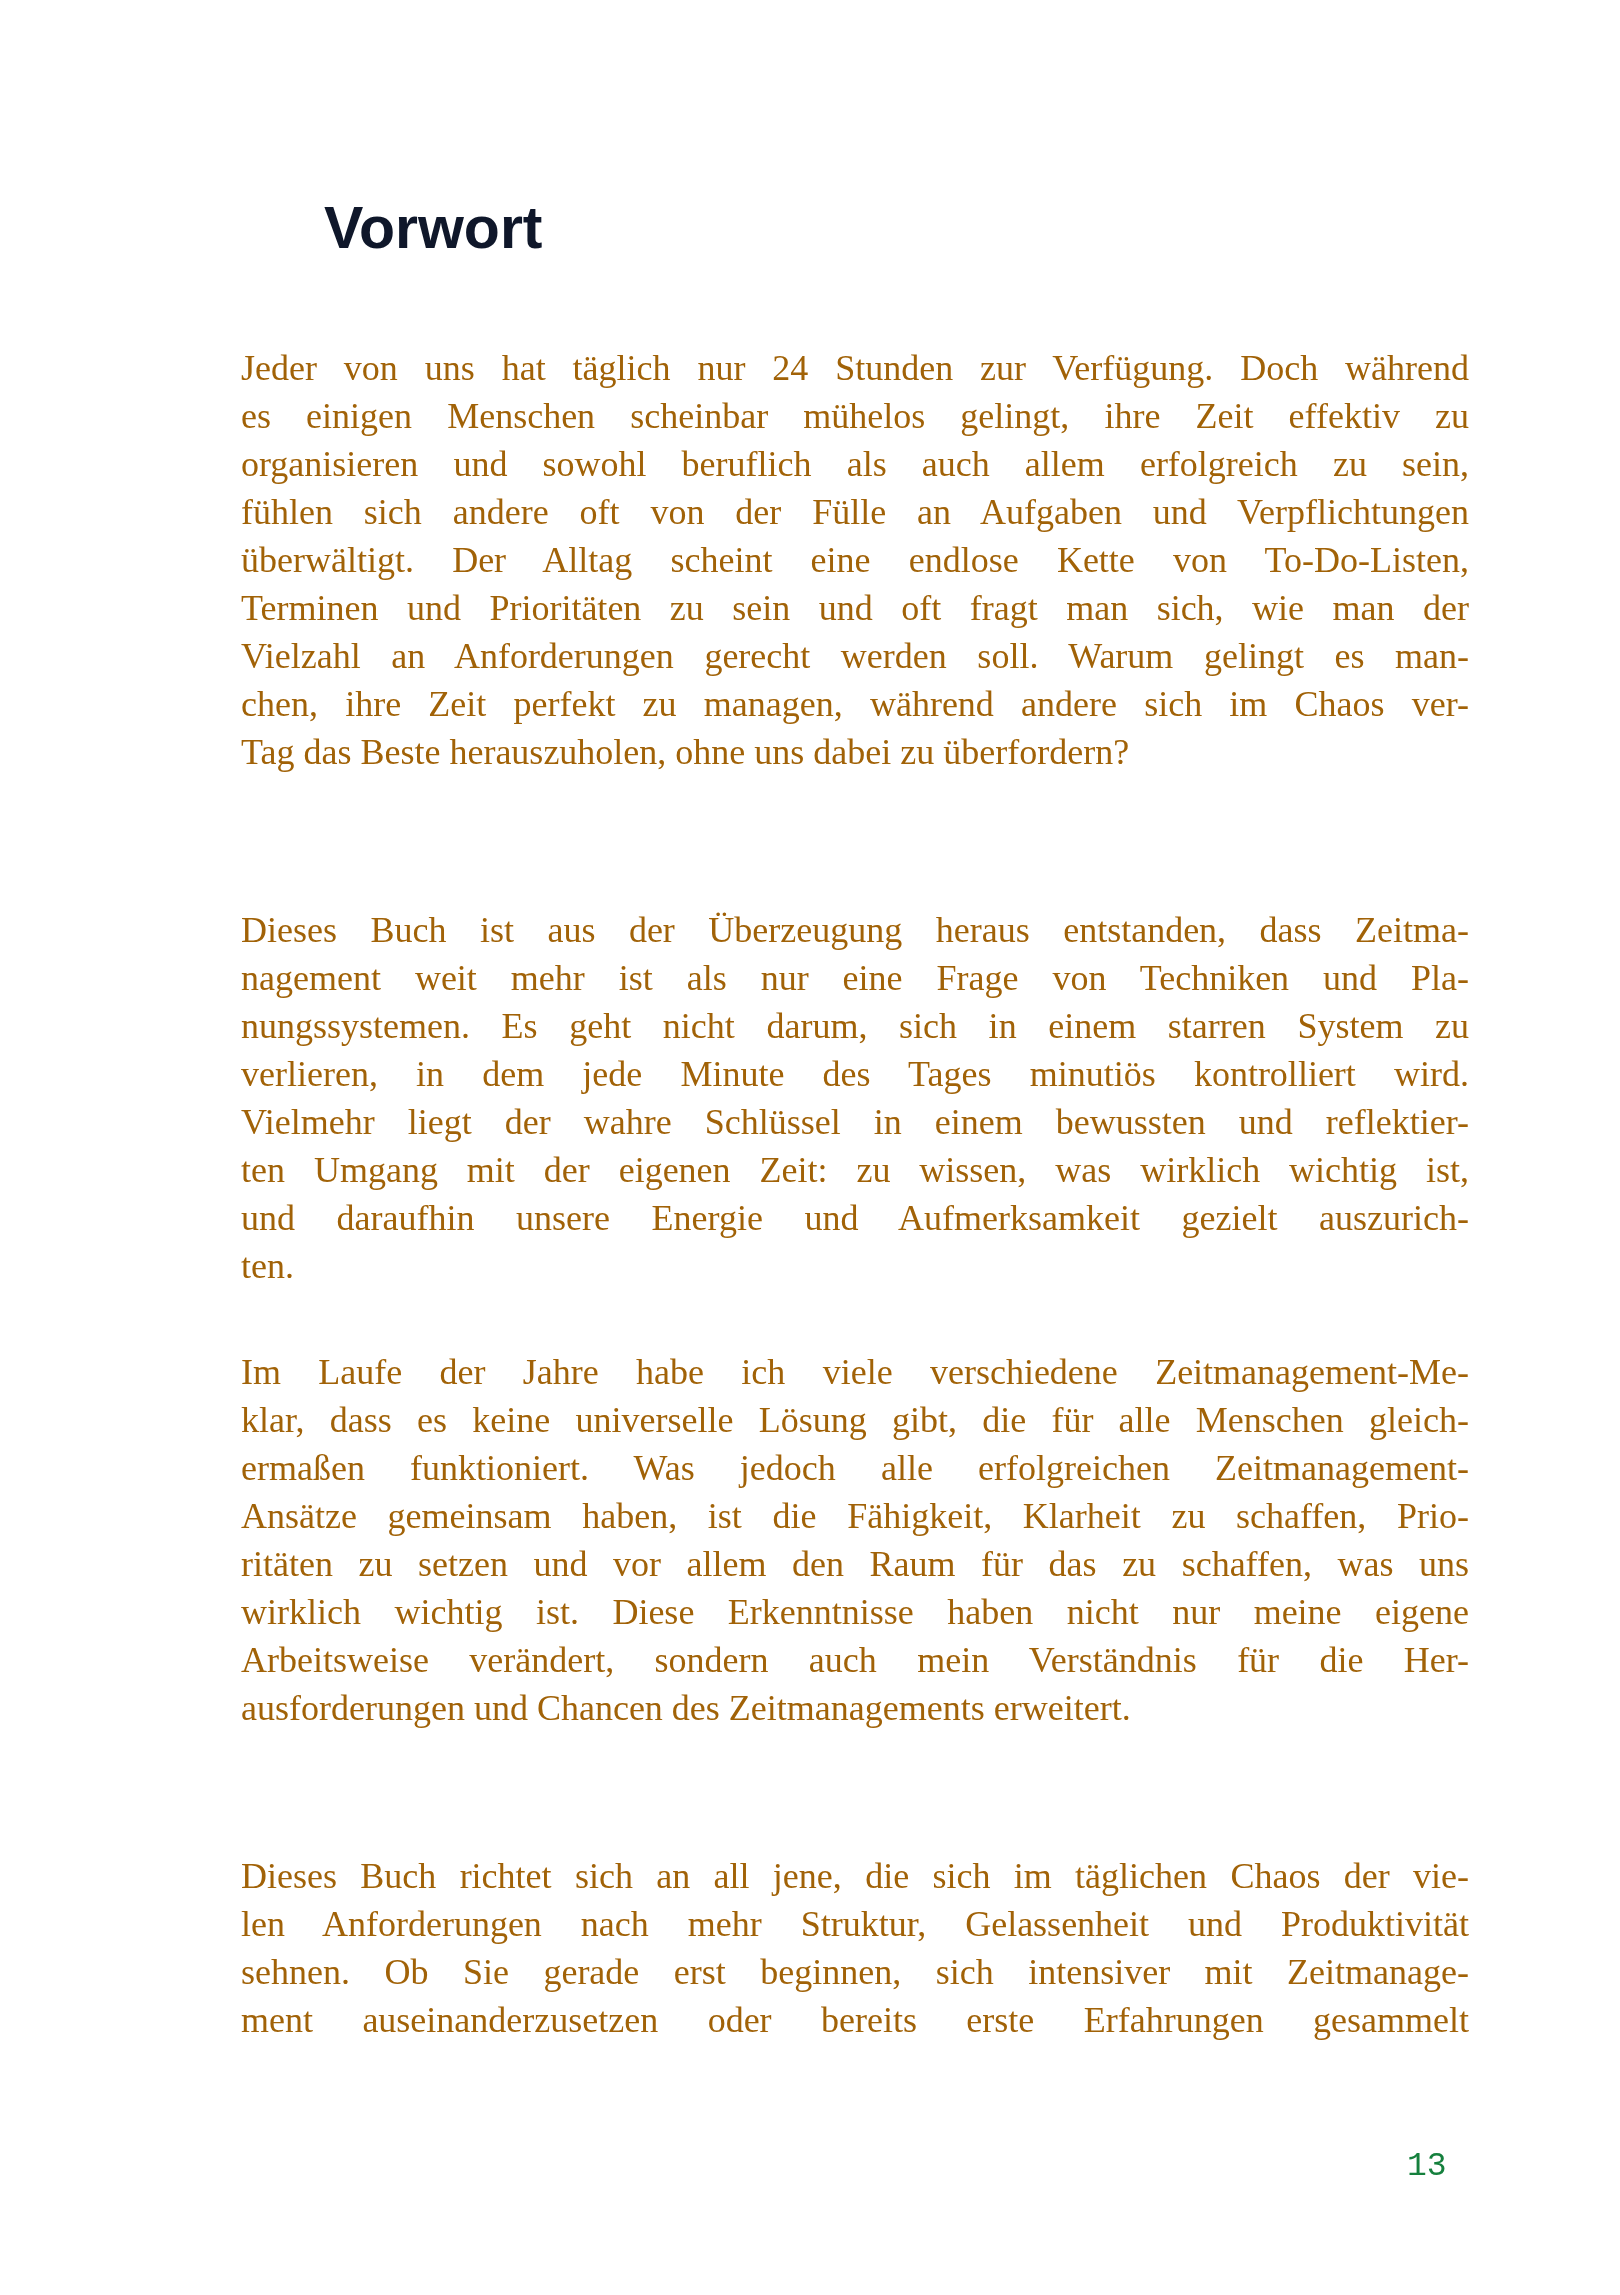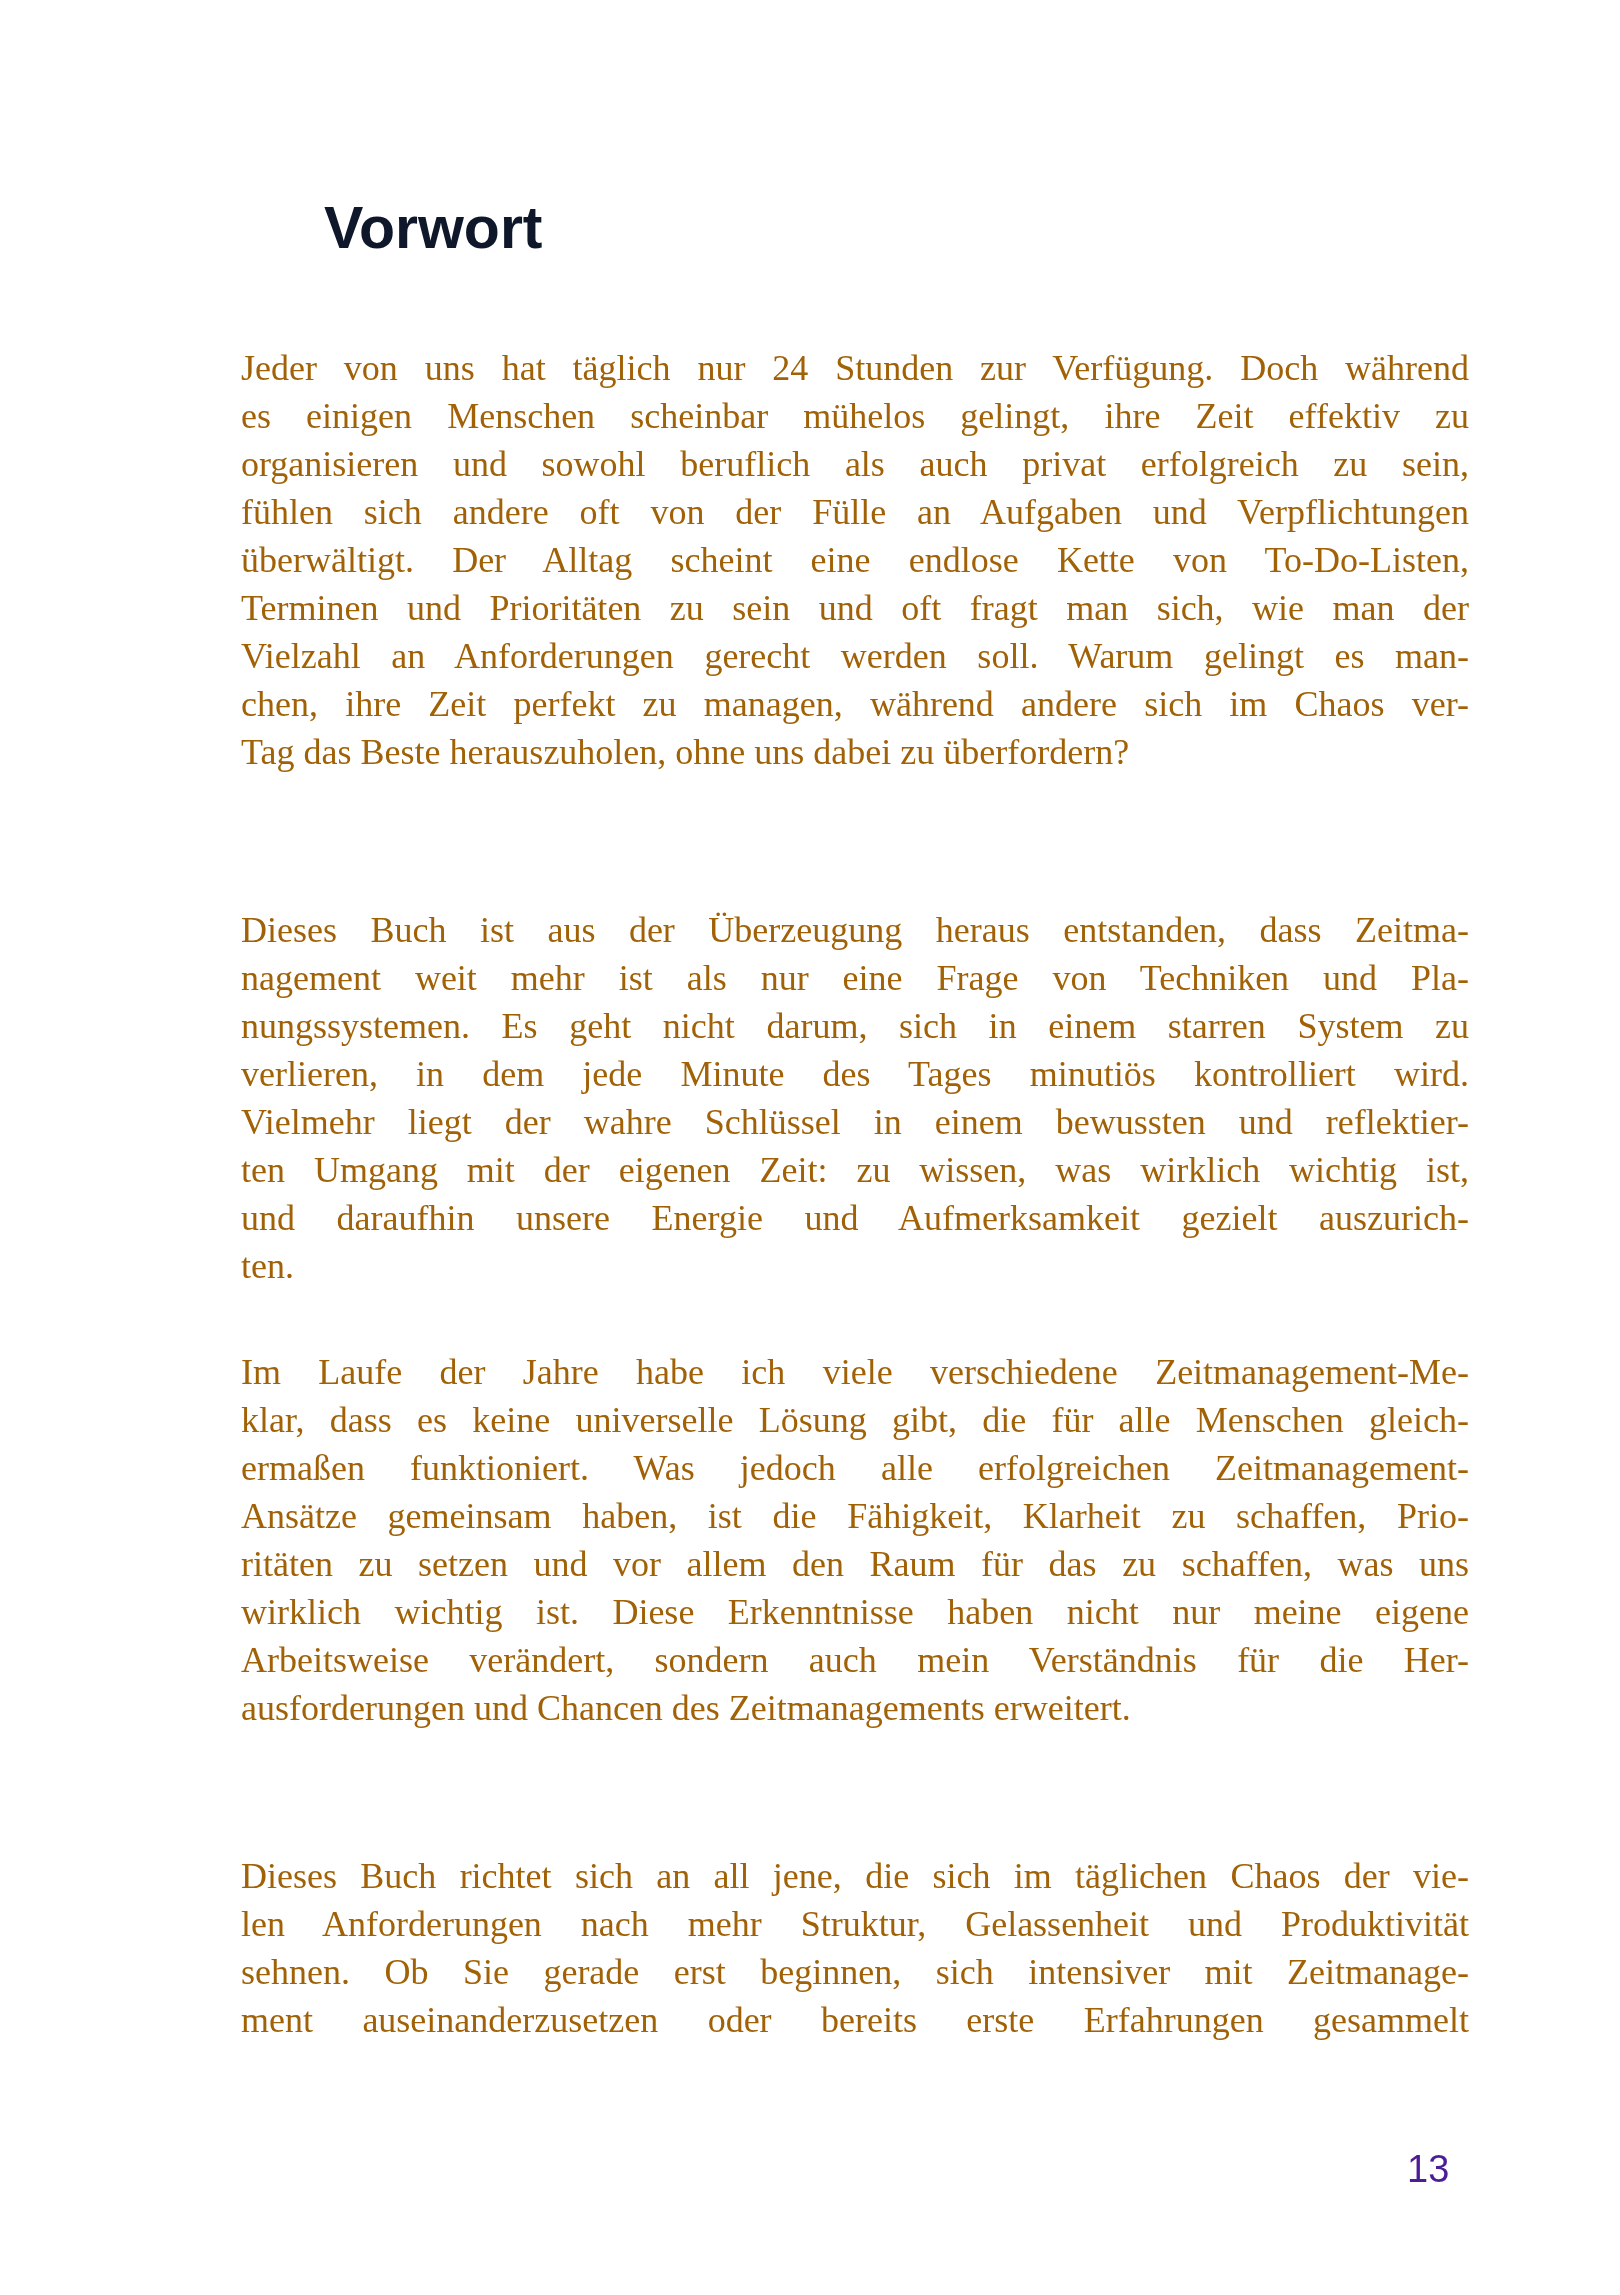--- a/index.html
+++ b/index.html
@@ -13,33 +13,33 @@
   .para { position:absolute; left:241px; width:1228px; }
   .line {
     display:block; height:48px; line-height:48px;
     font-family:Liberation Serif, serif; font-size:36px; color:#a16207;
     text-align:justify; text-align-last:justify; white-space:nowrap;
     overflow:visible;
   }
   .line.last { text-align-last:left; }
   .pagenum {
     position:absolute; left:1407px; top:2148px;
-    font-family:Liberation Sans, sans-serif; font-size:38px; color:#4c1d95;
+    font-family:Liberation Mono, monospace; font-size:33px; color:#15803d;
   }
 </style>
 </head>
 <body>
 
 <div class="page">
   <div class="heading">Vorwort</div>
 
   <div class="para" style="top:344px;">
     <span class="line">Jeder von uns hat täglich nur 24 Stunden zur Verfügung. Doch während</span>
     <span class="line">es einigen Menschen scheinbar mühelos gelingt, ihre Zeit effektiv zu</span>
-    <span class="line">organisieren und sowohl beruflich als auch privat erfolgreich zu sein,</span>
+    <span class="line">organisieren und sowohl beruflich als auch allem erfolgreich zu sein,</span>
     <span class="line">fühlen sich andere oft von der Fülle an Aufgaben und Verpflichtungen</span>
     <span class="line">überwältigt. Der Alltag scheint eine endlose Kette von To-Do-Listen,</span>
     <span class="line">Terminen und Prioritäten zu sein und oft fragt man sich, wie man der</span>
     <span class="line">Vielzahl an Anforderungen gerecht werden soll. Warum gelingt es man-</span>
     <span class="line">chen, ihre Zeit perfekt zu managen, während andere sich im Chaos ver-</span>
     <span class="line last">Tag das Beste herauszuholen, ohne uns dabei zu überfordern?</span>
   </div>
 
   <div class="para" style="top:894px;margin-top:12px;">
     <span class="line">Dieses Buch ist aus der Überzeugung heraus entstanden, dass Zeitma-</span>

